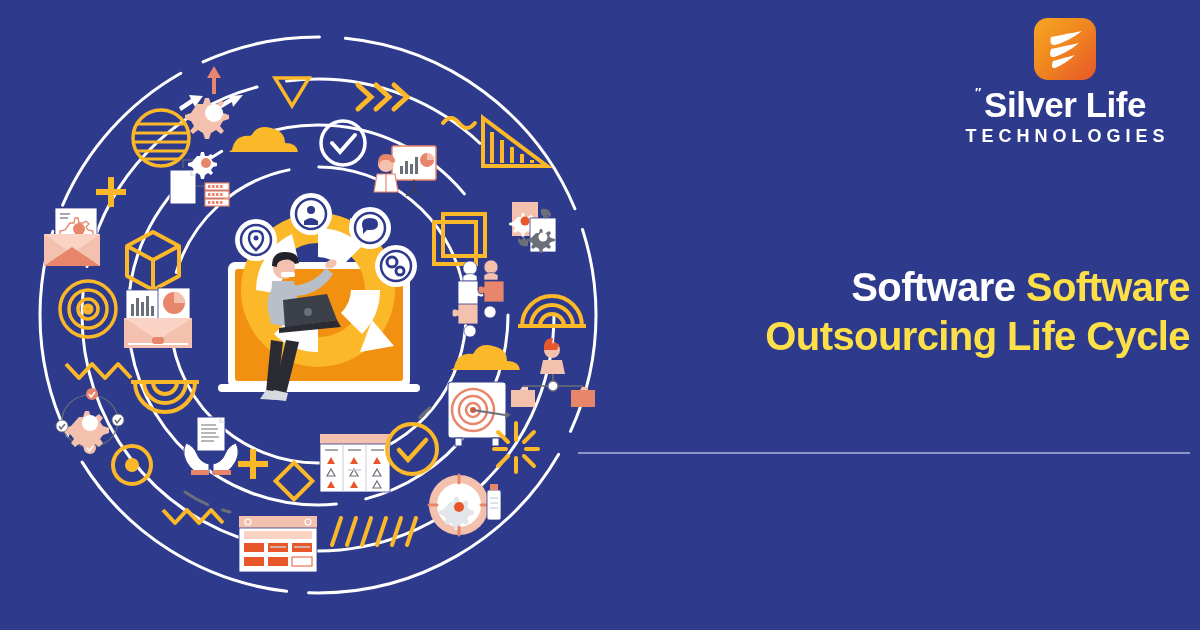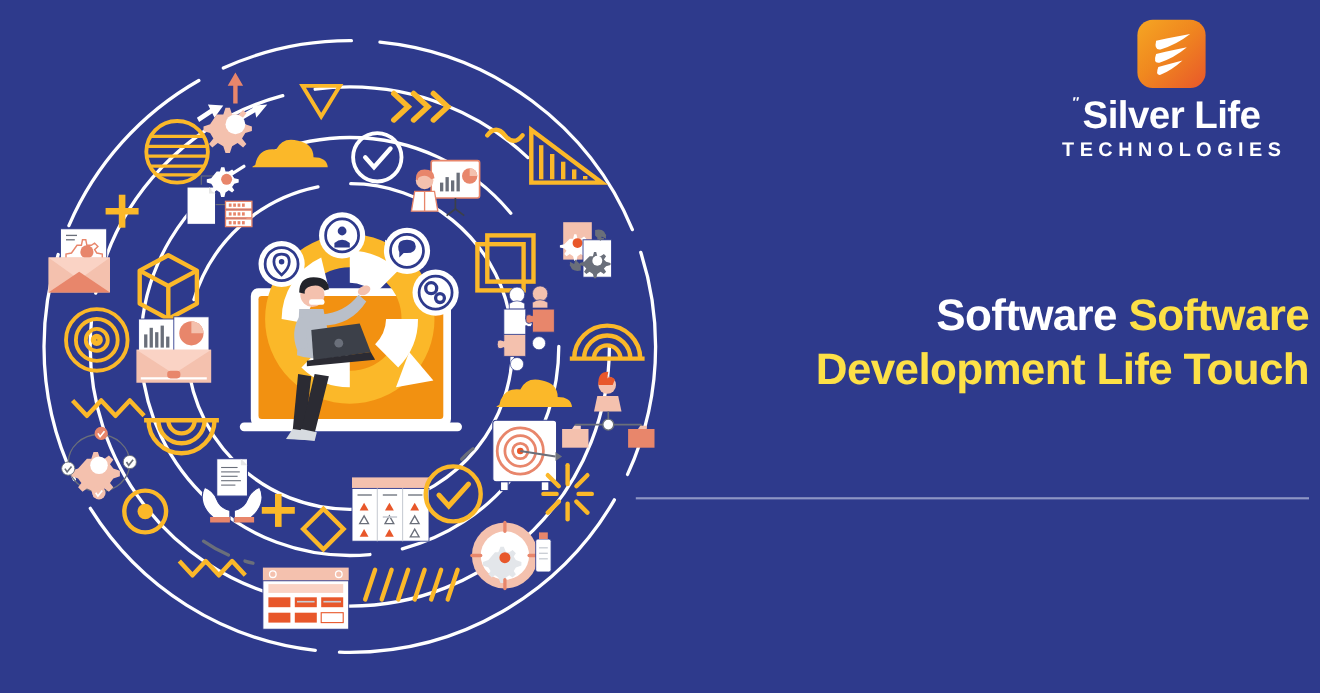--- a/index.html
+++ b/index.html
@@ -563,17 +563,17 @@
       </svg>
     </div>
     <div class="logo-text">
       <span class="logo-tm">″</span><span>Silver Life</span>
     </div>
     <div class="logo-sub">TECHNOLOGIES</div>
   </div>
 
   <div class="headline">
     <div><span>Software </span><span class="hl">Software</span></div>
-    <div><span class="hl">Development Life Touch</span></div>
+    <div><span class="hl">Outsourcing Life Cycle</span></div>
   </div>
   <div class="rule"></div>
 
 </div>
 
 </body></html>

